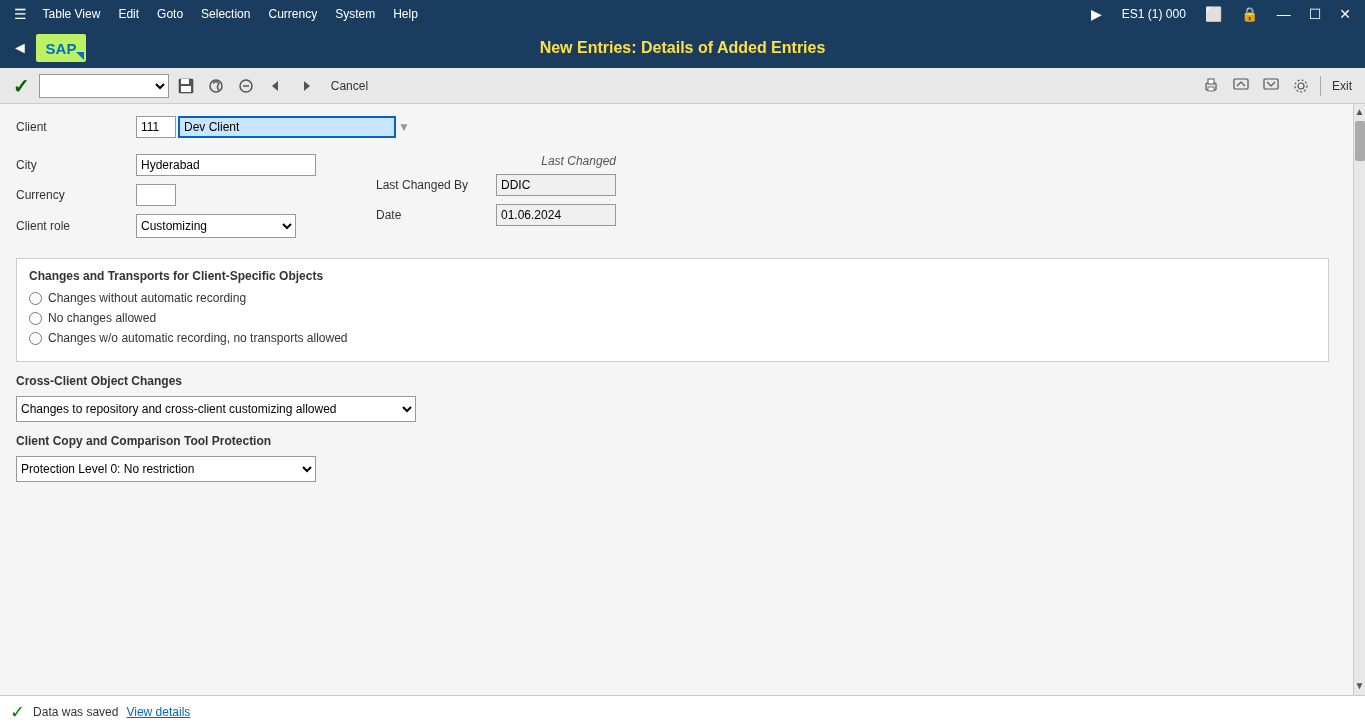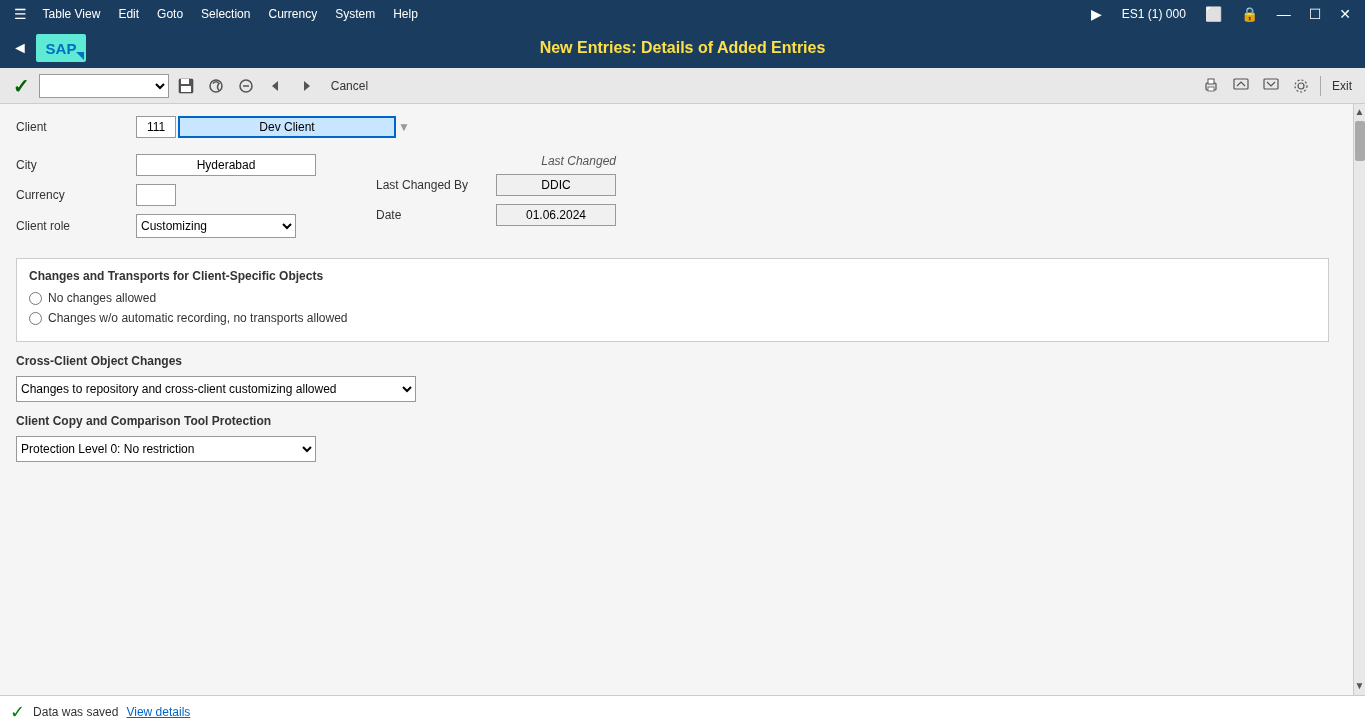--- a/index.html
+++ b/index.html
@@ -54,21 +54,21 @@
       display: flex;
       align-items: center;
       justify-content: center;
       font-size: 16px;
       font-weight: bold;
       position: relative;
     }
     .sap-logo {
       position: absolute;
       left: 12px;
-      background: #5eead4;
+      background: #bef264;
       width: 50px;
       height: 28px;
       display: flex;
       align-items: center;
       justify-content: center;
       font-weight: bold;
       font-size: 16px;
       color: #1a3c5e;
       border-radius: 2px;
     }
@@ -143,21 +143,20 @@
       height: calc(727px - 28px - 40px - 36px - 32px);
       overflow-y: auto;
       position: relative;
     }
     .field-input {
       height: 22px;
       border: 1px solid #999;
       font-size: 12px;
       padding: 1px 4px;
       background: white;
-      text-align: center;
     }
     .client-row {
       display: flex;
       align-items: center;
       margin-bottom: 12px;
     }
     .client-label { min-width: 120px; font-size: 12px; color: #333; }
     .client-num { width: 40px; height: 22px; border: 1px solid #999; background: white; font-size: 12px; padding: 1px 4px; }
     .client-name { width: 180px; height: 22px; border: 2px solid #0066cc; background: #c8e6ff; font-size: 12px; padding: 1px 4px; }
 
@@ -397,20 +396,24 @@
         <input type="text" class="field-input" value="01.06.2024" style="width: 120px; background: rgb(240, 240, 240);">
       </div>
     </div>
   </div>
 
   <div style="margin-top:12px; margin-right:20px;">
 
     <div class="section-group">
       <div class="section-title">Changes and Transports for Client-Specific Objects</div>
       <div class="radio-row">
+        <input type="radio" name="changes" id="r1" style="">
+        <label class="radio-label" for="r1">Changes without automatic recording</label>
+      </div>
+      <div class="radio-row">
         <input type="radio" name="changes" id="r3" style="">
         <label class="radio-label" for="r3">No changes allowed</label>
       </div>
       <div class="radio-row">
         <input type="radio" name="changes" id="r4" style="">
         <label class="radio-label" for="r4">Changes w/o automatic recording, no transports allowed</label>
       </div>
     </div>
 
     <div style="margin-bottom:12px;">

